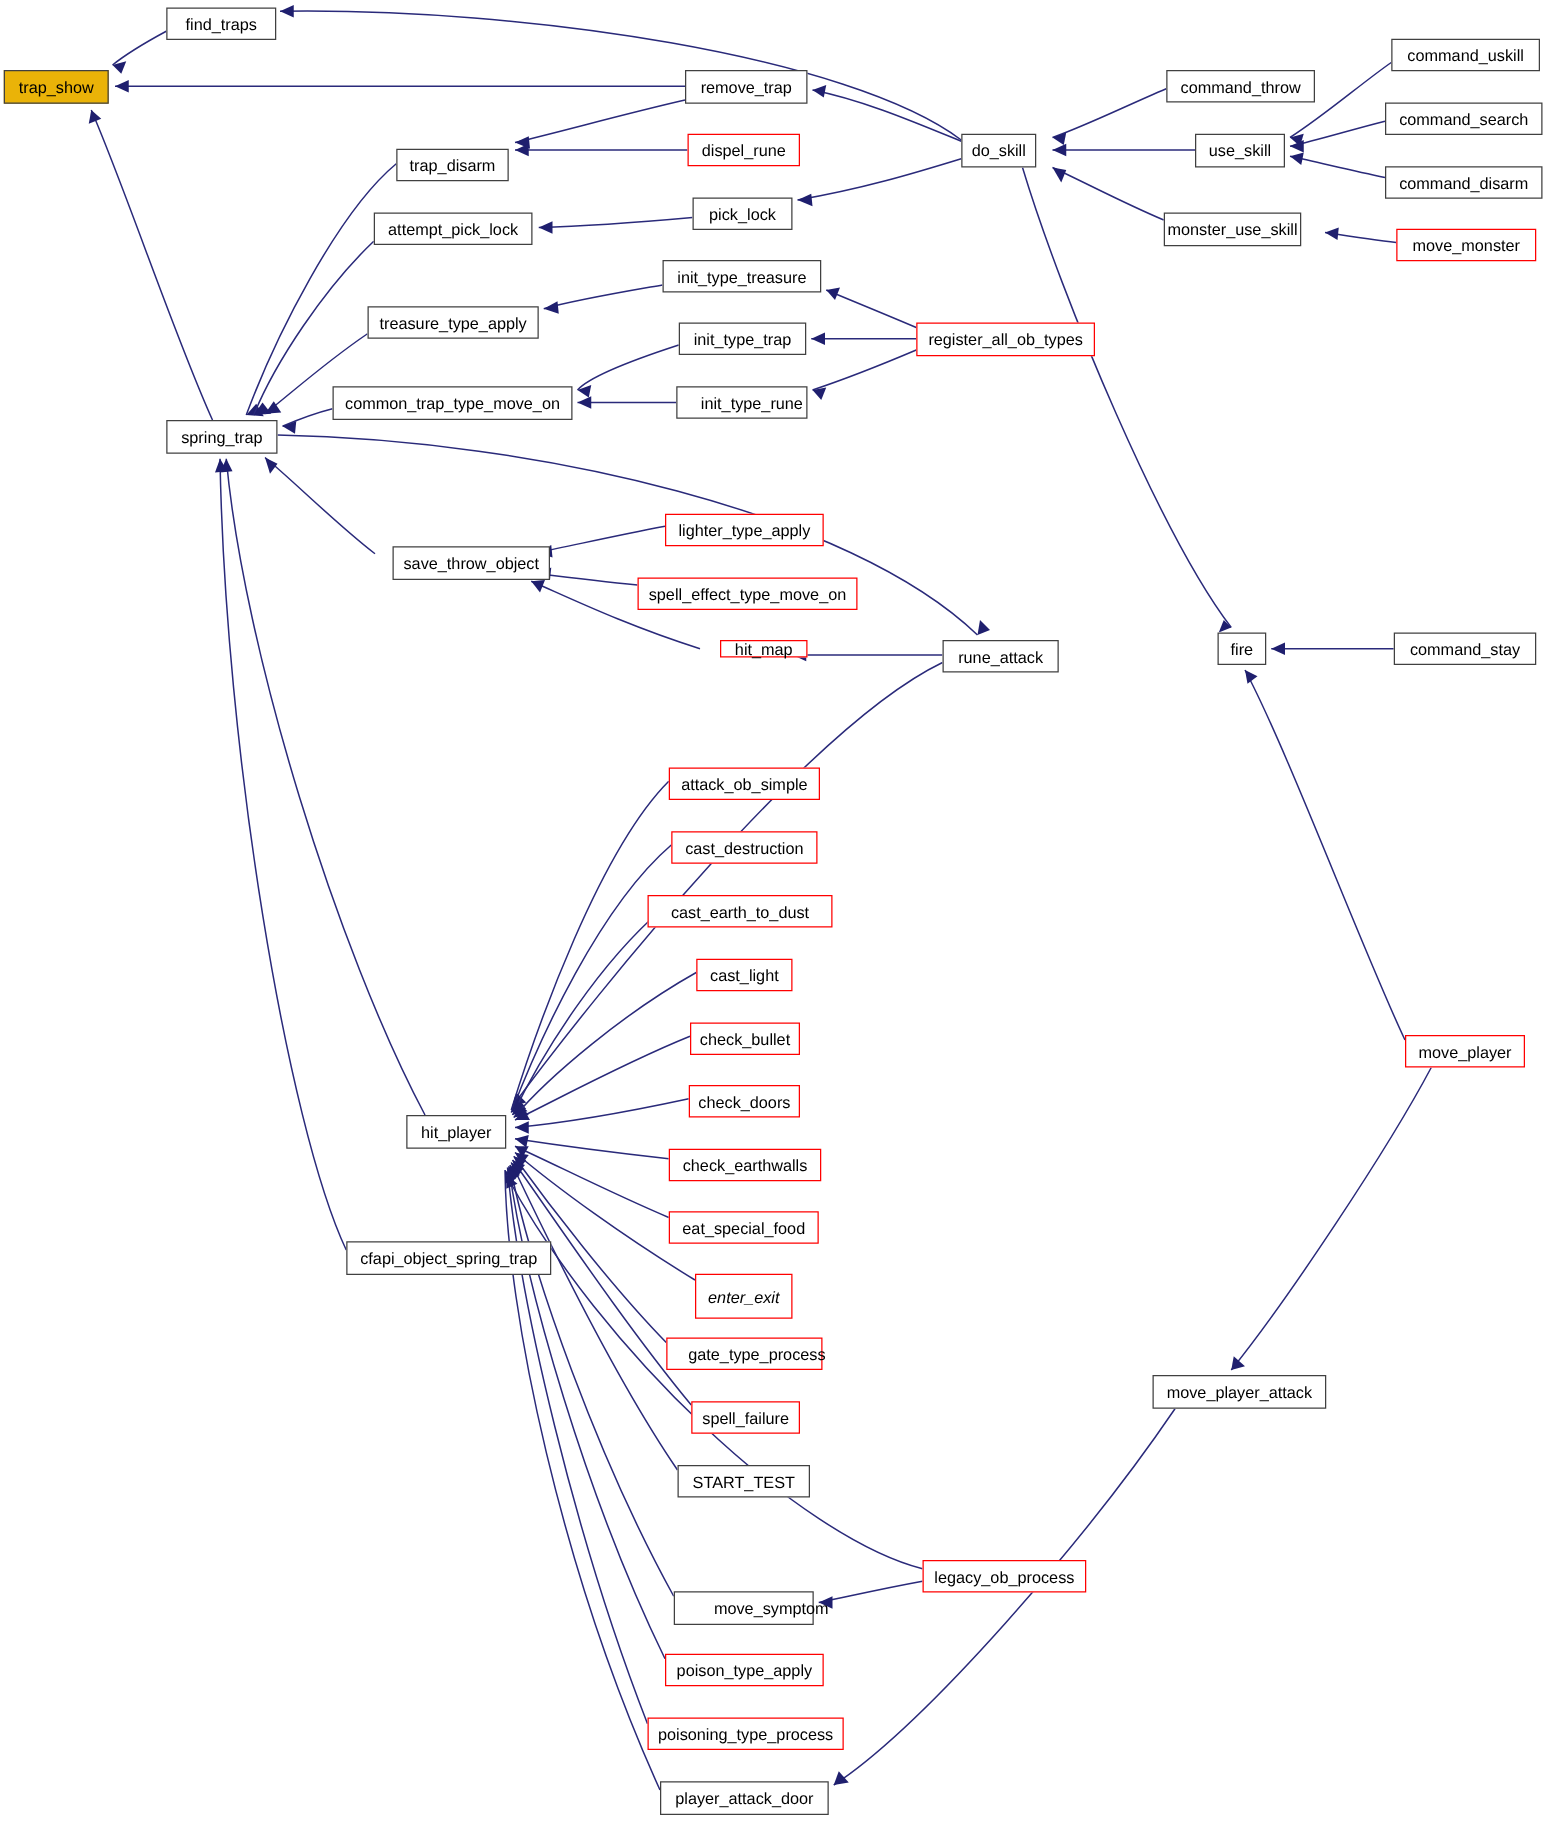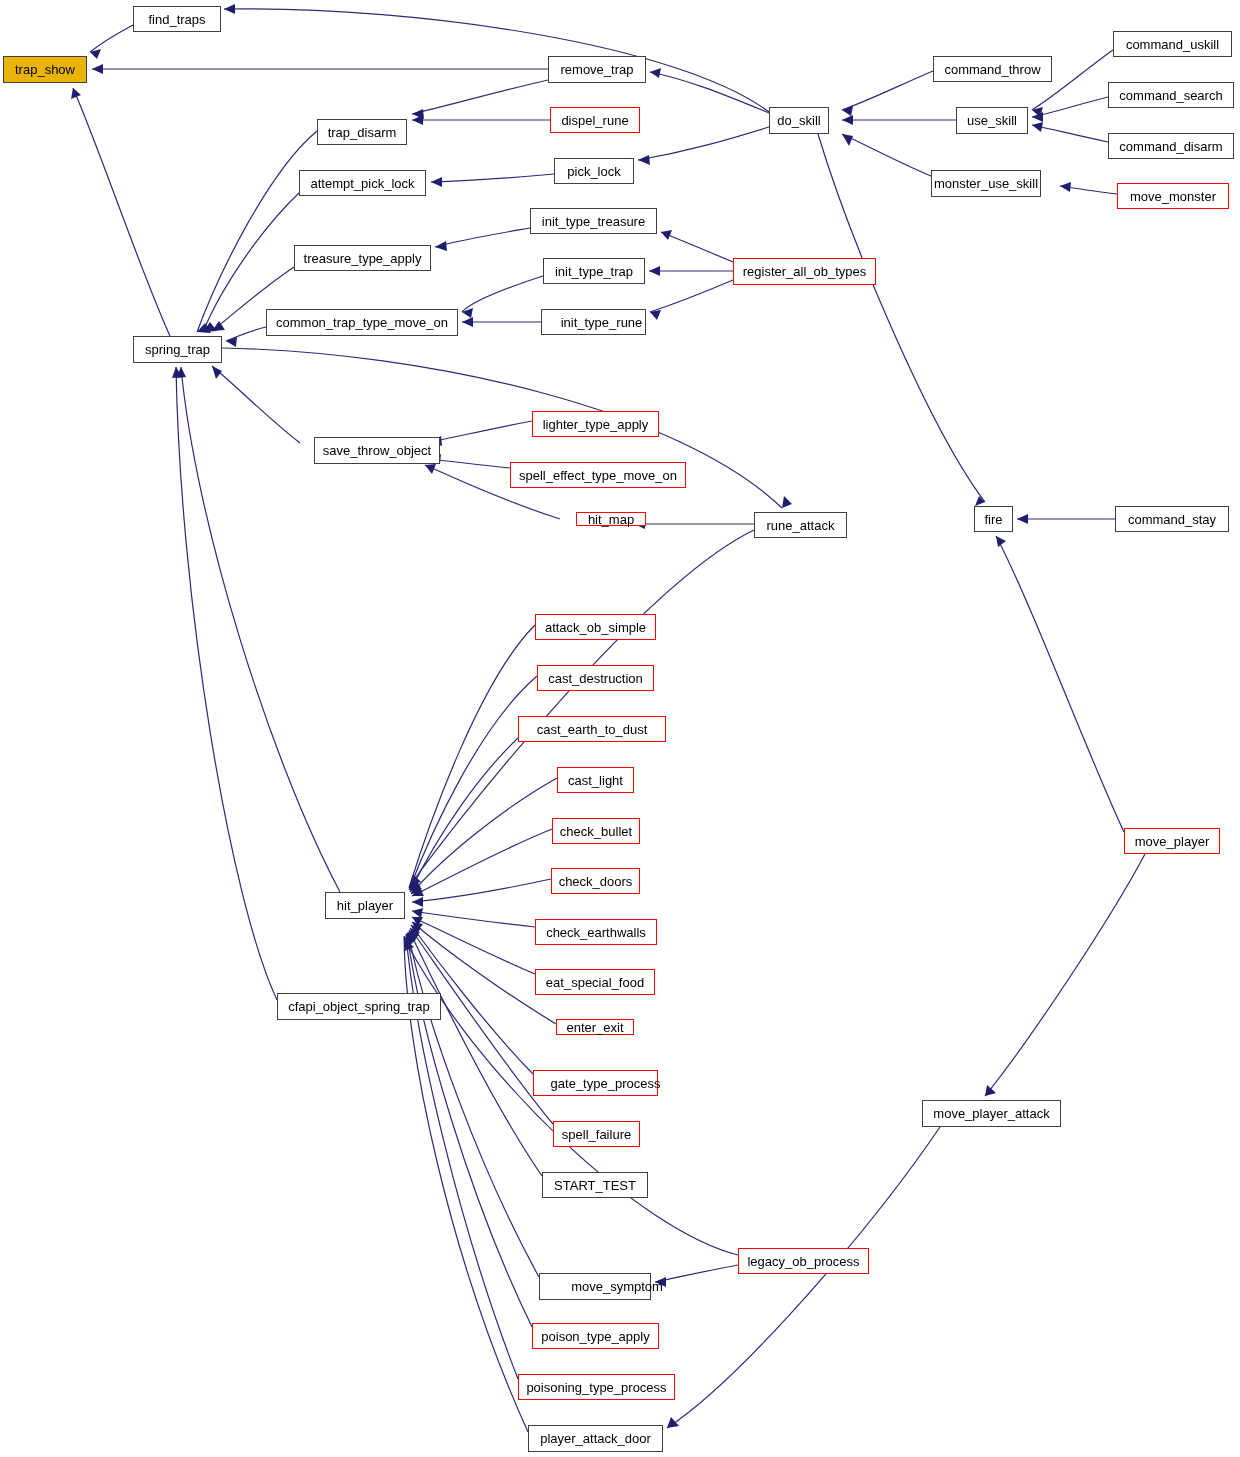--- a/index.html
+++ b/index.html
@@ -329,21 +329,21 @@
       <div class="node-box red" style="left: 535px; top: 614px; width: 121px; height: 26px;">attack_ob_simple</div>
       <div class="node-box red" style="left: 537px; top: 665px; width: 117px; height: 26px;">cast_destruction</div>
       <div class="node-box red" style="left: 518px; top: 716px; width: 148px; height: 26px;">cast_earth_to_dust</div>
       <div class="node-box red" style="left: 557px; top: 767px; width: 77px; height: 26px;">cast_light</div>
       <div class="node-box red" style="left: 552px; top: 818px; width: 88px; height: 26px;">check_bullet</div>
       <div class="node-box red" style="left: 551px; top: 868px; width: 89px; height: 26px;">check_doors</div>
       <div class="node-box" style="left: 325px; top: 892px; width: 80px; height: 27px;">hit_player</div>
       <div class="node-box red" style="left: 535px; top: 919px; width: 122px; height: 26px;">check_earthwalls</div>
       <div class="node-box red" style="left: 535px; top: 969px; width: 120px; height: 26px;">eat_special_food</div>
       <div class="node-box" style="left: 277px; top: 993px; width: 164px; height: 27px;">cfapi_object_spring_trap</div>
-      <div class="node-box red" style="left: 556px; top: 1019px; width: 78px; height: 16px;">enter_exit</div>
+      <div class="node-box red" style="left: 556px; top: 1019px; width: 78px; height: 36px; font-style: italic;">enter_exit</div>
       <div class="node-box red" style="left: 533px; top: 1070px; width: 125px; height: 26px; padding-left: 20px;">gate_type_process</div>
       <div class="node-box red" style="left: 1124px; top: 828px; width: 96px; height: 26px;">move_player</div>
       <div class="node-box" style="left: 922px; top: 1100px; width: 139px; height: 27px;">move_player_attack</div>
       <div class="node-box red" style="left: 553px; top: 1121px; width: 87px; height: 26px;">spell_failure</div>
       <div class="node-box" style="left: 542px; top: 1172px; width: 106px; height: 26px;">START_TEST</div>
       <div class="node-box red" style="left: 738px; top: 1248px; width: 131px; height: 26px;">legacy_ob_process</div>
       <div class="node-box" style="left: 539px; top: 1273px; width: 112px; height: 27px; padding-left: 44px;">move_symptom</div>
       <div class="node-box red" style="left: 532px; top: 1323px; width: 127px; height: 26px;">poison_type_apply</div>
       <div class="node-box red" style="left: 518px; top: 1374px; width: 157px; height: 26px;">poisoning_type_process</div>
       <div class="node-box" style="left: 528px; top: 1425px; width: 135px; height: 27px;">player_attack_door</div>

